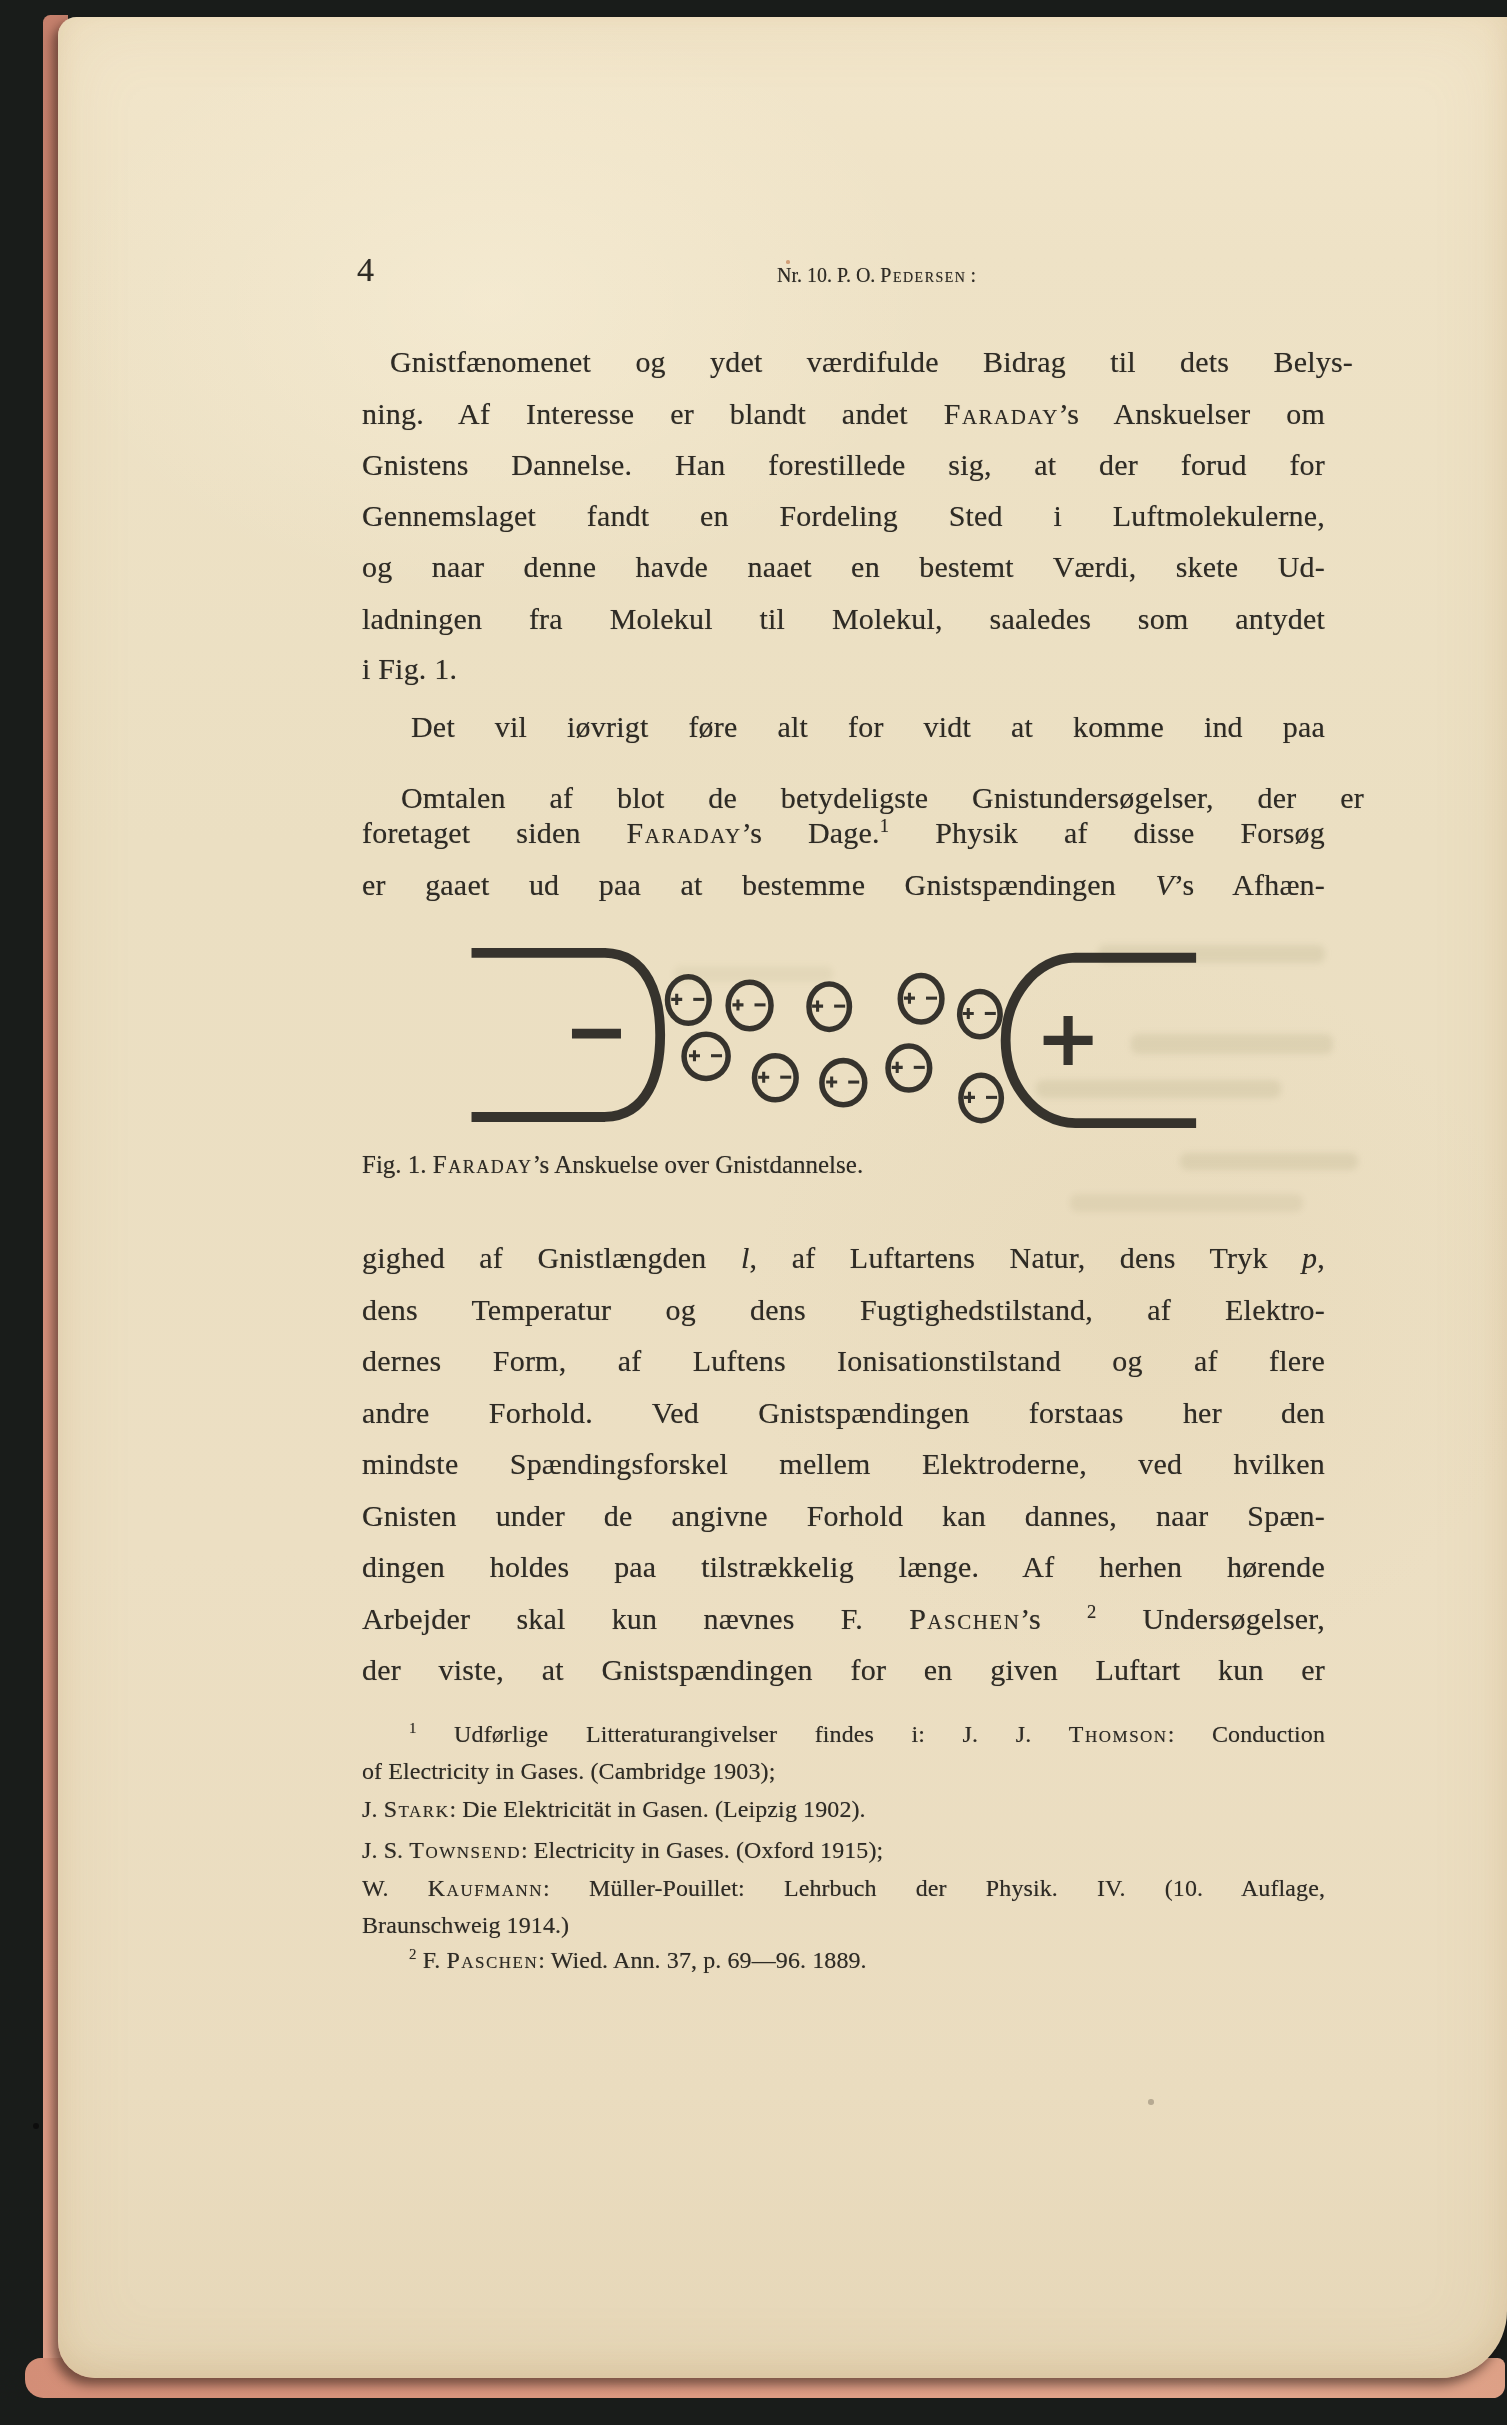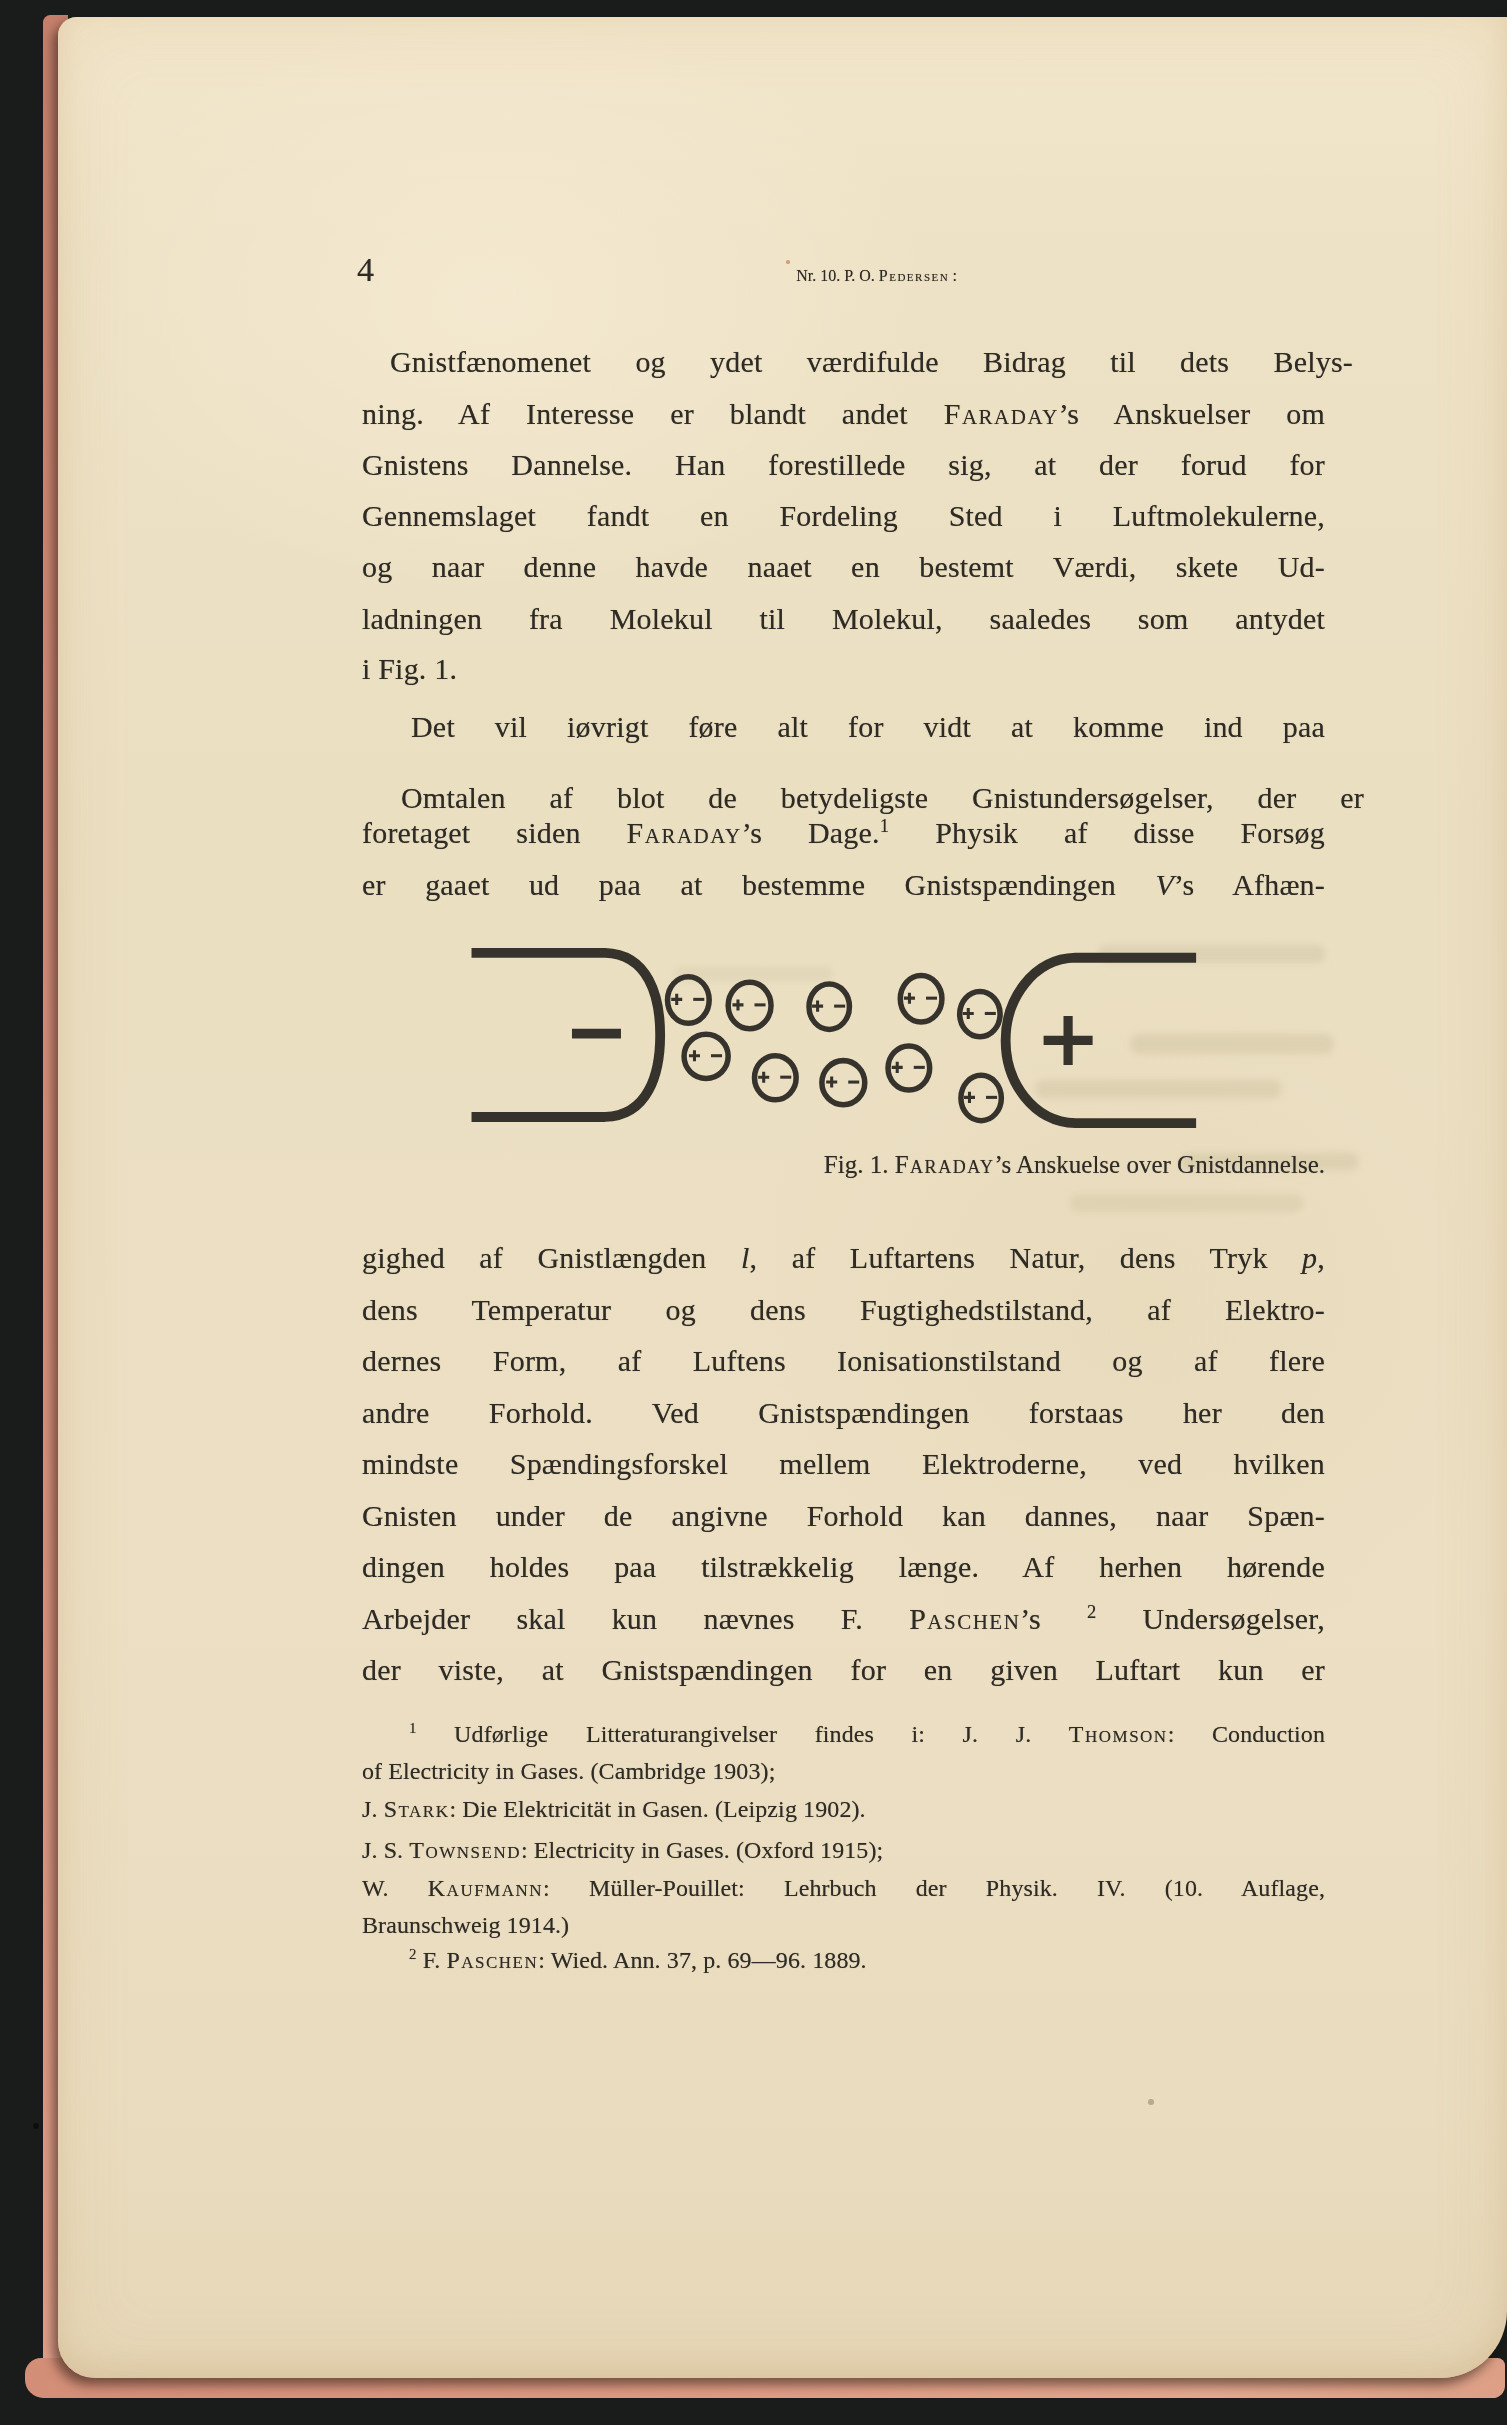--- a/index.html
+++ b/index.html
@@ -30,23 +30,23 @@
   .fline{position:absolute;left:362px;width:963px;height:34px;line-height:34px;
     font-size:24px;letter-spacing:0.1px;white-space:nowrap;
     text-align:justify;text-align-last:justify;}
   .fline.endline{text-align-last:left;}
   .fline.ind{padding-left:47px;width:916px;}
   .sc{font-variant:small-caps;letter-spacing:1.5px;}
   .i{font-style:italic;}
   .sup{vertical-align:super;font-size:62%;line-height:0;}
   #page-number{position:absolute;left:357px;top:248px;height:43px;line-height:43px;font-size:34px;}
   #running-header{position:absolute;left:362px;top:256px;width:963px;height:39px;line-height:39px;
-    font-size:16px;text-align:center;padding-left:33px;white-space:nowrap;}
+    font-size:20px;text-align:center;padding-left:33px;white-space:nowrap;}
   #fig-caption{position:absolute;left:362px;top:1148px;width:963px;height:34px;line-height:34px;
-    font-size:25px;text-align:right;white-space:nowrap;}
+    font-size:25px;text-align:left;white-space:nowrap;}
   #spark-figure{position:absolute;left:454px;top:932px;width:797px;height:245px;}
   
   .ghost{position:absolute;background:rgba(150,146,100,.16);filter:blur(3.1px);border-radius:7.4px;}
   .speck{position:absolute;border-radius:50%;}
 </style>
 </head>
 <body>
 
 <div id="stage">
 

